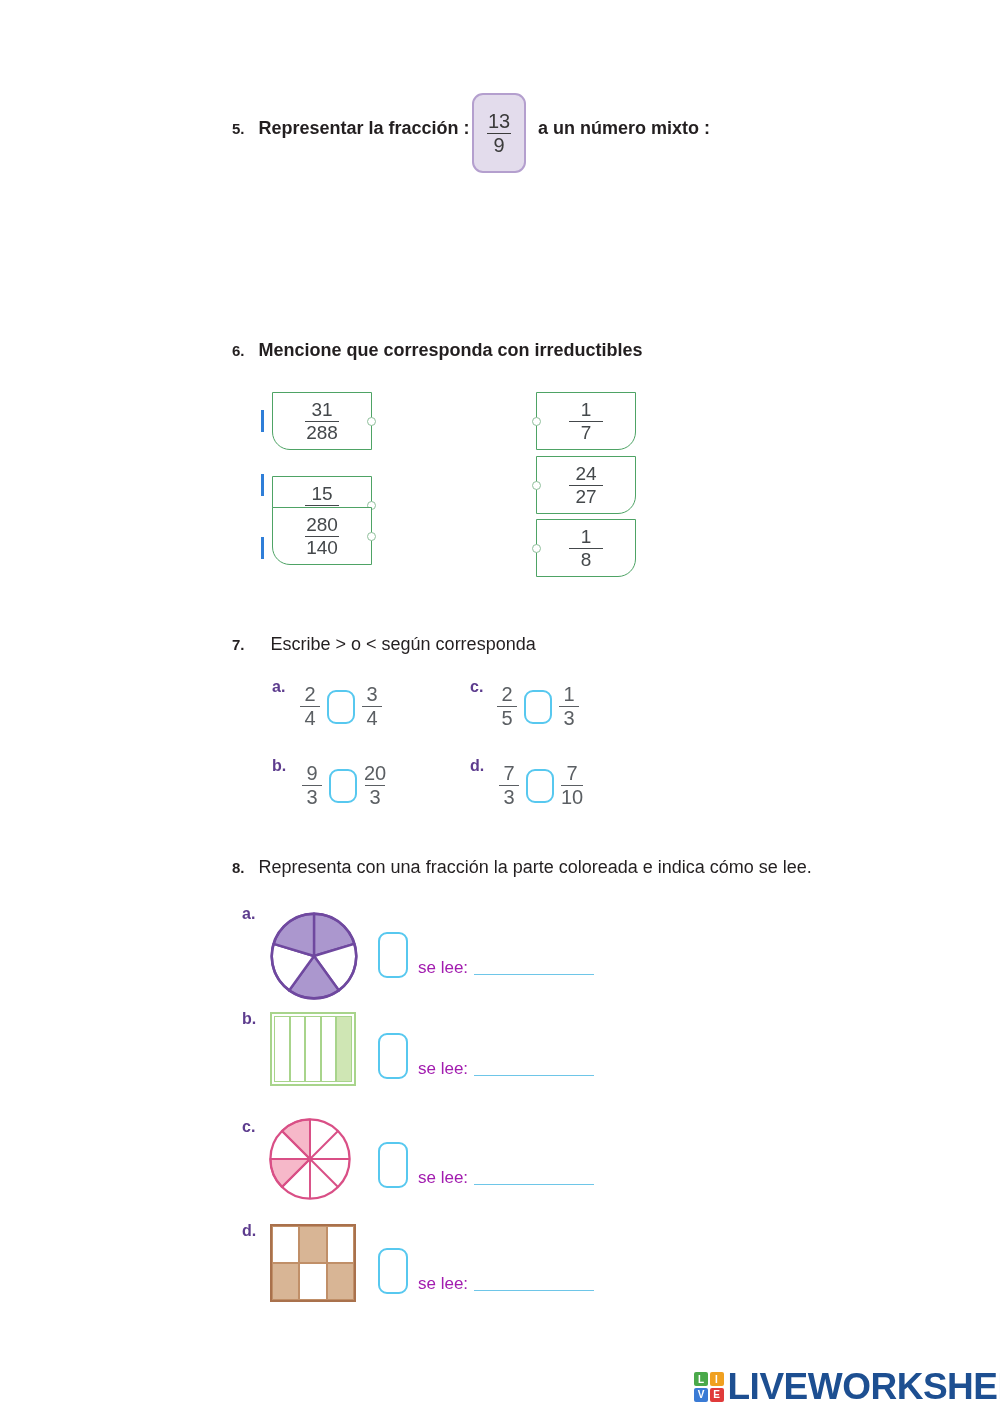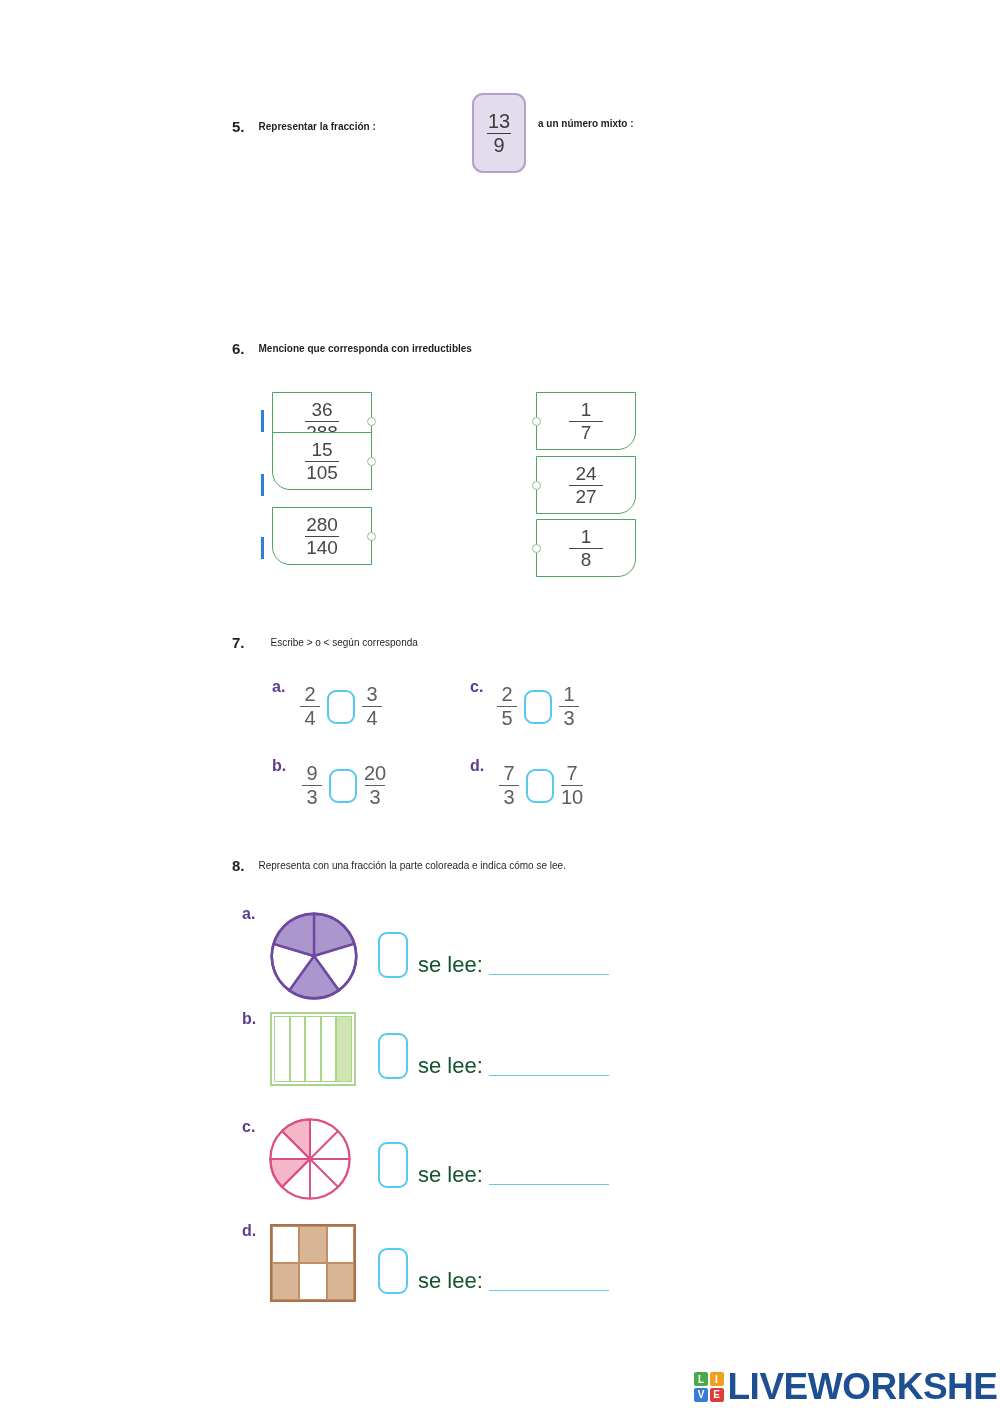--- a/index.html
+++ b/index.html
@@ -18,21 +18,21 @@
 
   
   .abs { position: absolute; }
 
   .q-num {
     font-weight: bold;
     font-size: 15px;
     color: #231f20;
   }
   .q-text {
-    font-size: 10px;
+    font-size: 18px;
     color: #231f20;
   }
   .q-text.bold { font-weight: bold; }
 
   
   .frac {
     display: inline-flex;
     flex-direction: column;
     align-items: center;
     justify-content: center;
@@ -134,22 +134,22 @@
   
   .selee-chip {
     width: 30px;
     height: 46px;
     border: 2.2px solid #57c8ef;
     border-radius: 9px;
     background: #ffffff;
     box-sizing: border-box;
   }
   .selee-text {
-    font-size: 22px;
-    color: #14532d;
+    font-size: 17px;
+    color: #a21caf;
     margin-left: 10px;
     white-space: nowrap;
   }
   .selee-line {
     width: 120px;
     height: 0;
     border-bottom: 1.8px solid #6ec6e8;
     margin-left: 6px;
     margin-bottom: 3px;
   }
@@ -247,26 +247,26 @@
     <span class="q-text bold" style="margin-left:14px;">Mencione que corresponda con irreductibles</span>
   </div>
 </div>
 
 <div class="abs caret" style="left:261px; top:410px;"></div>
 <div class="abs caret" style="left:261px; top:474px;"></div>
 <div class="abs caret" style="left:261px; top:537px;"></div>
 
 <div class="match-box left" style="left:272px; top:392px;">
   <span class="frac">
-    <span class="num">36</span>
+    <span class="num">31</span>
     <span class="den">288</span>
   </span>
   <span class="connector on-right"></span>
 </div>
-<div class="match-box left" style="left:272px; top:432px;">
+<div class="match-box left" style="left:272px; top:476px;">
   <span class="frac">
     <span class="num">15</span>
     <span class="den">105</span>
   </span>
   <span class="connector on-right"></span>
 </div>
 <div class="match-box left" style="left:272px; top:507px;">
   <span class="frac">
     <span class="num">280</span>
     <span class="den">140</span>

